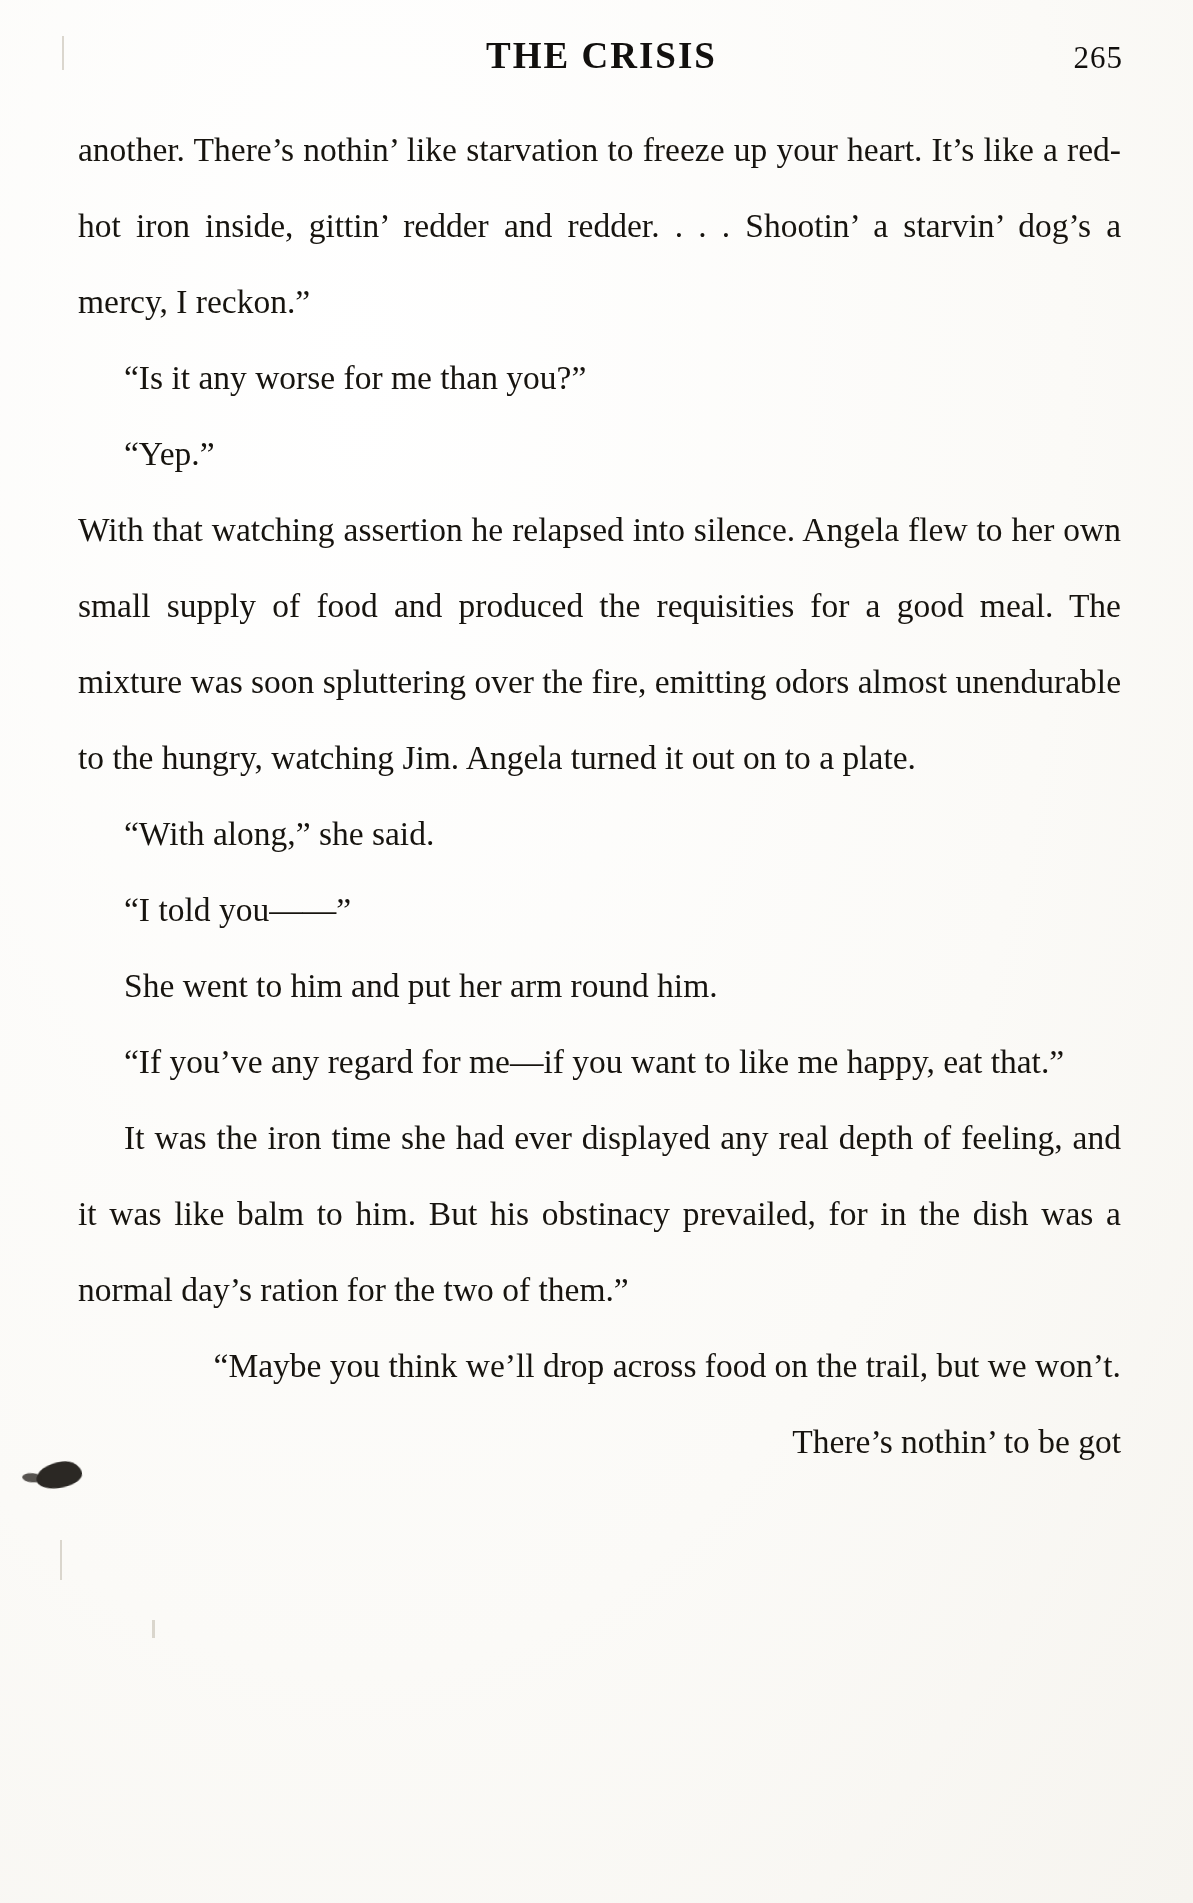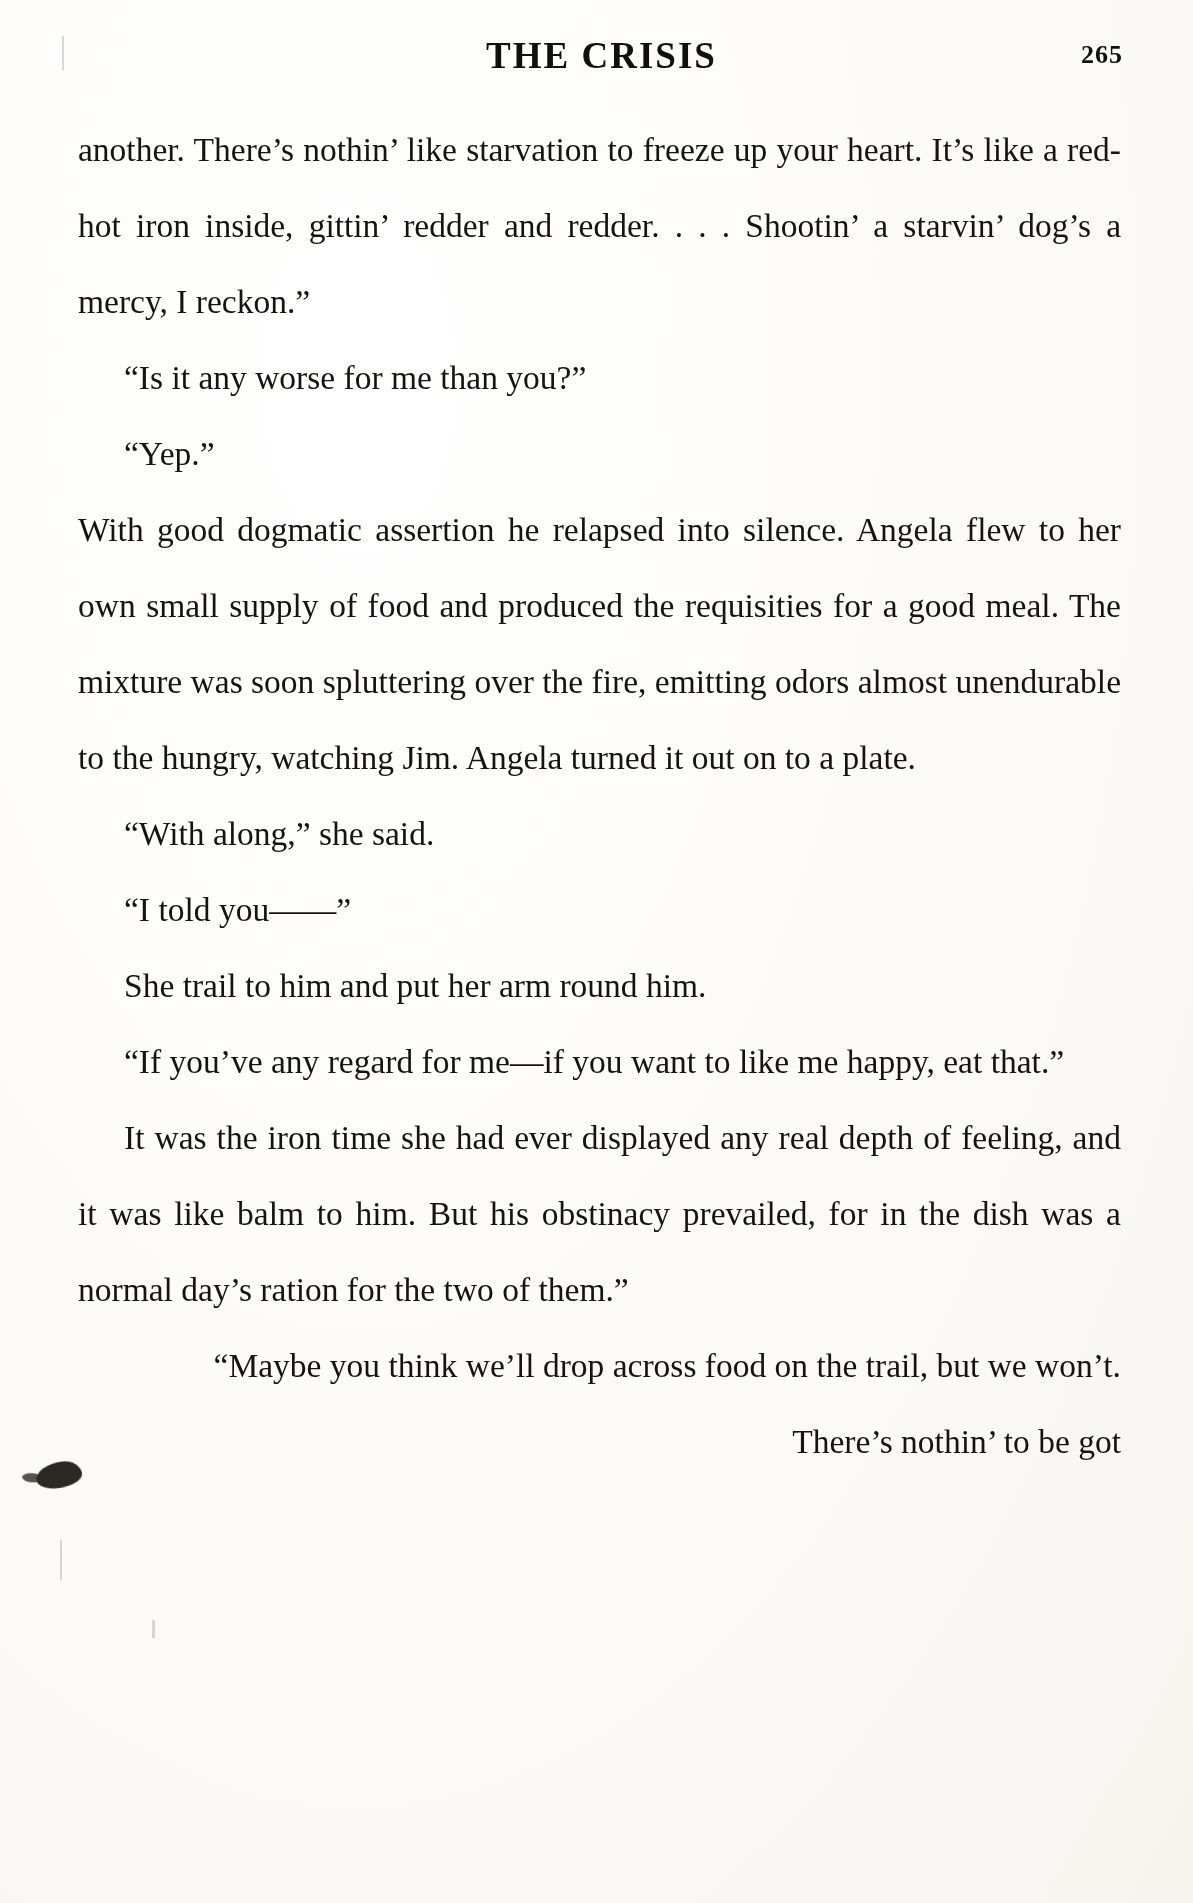--- a/index.html
+++ b/index.html
@@ -44,22 +44,22 @@
     font-size: 37px;
     letter-spacing: 2px;
     font-weight: 700;
     font-family: "Liberation Serif", serif;
     color: #12100e;
   }
   .page-number {
     position: absolute;
     right: 0;
     top: 6px;
-    font-size: 26px;
-    font-weight: 700;
+    font-size: 31px;
+    font-weight: 400;
     letter-spacing: 1px;
     color: #12100e;
   }
   .body-text {
     position: absolute;
     left: 78px;
     right: 72px;
     top: 112px;
     font-size: 33.5px;
     line-height: 76px;
@@ -126,24 +126,24 @@
 
   <div class="header">
     <div class="header-title">THE CRISIS</div>
     <div class="page-number">265</div>
   </div>
 
   <div class="body-text">
     <p class="para">another.  There’s nothin’ like starvation to freeze up your heart.  It’s like a red-hot iron inside, gittin’ redder and redder. . . . Shootin’ a starvin’ dog’s a mercy, I reckon.”</p>
     <p class="para indent">“Is it any worse for me than you?”</p>
     <p class="para indent">“Yep.”</p>
-    <p class="para">With good dogmatic assertion he relapsed into silence.  Angela flew to her own small supply of food and produced the requisities for a good meal.  The mixture was soon spluttering over the fire, emitting odors almost unendurable to the hungry, watching Jim.  Angela turned it out on to a plate.</p>
+    <p class="para">With that watching assertion he relapsed into silence.  Angela flew to her own small supply of food and produced the requisities for a good meal.  The mixture was soon spluttering over the fire, emitting odors almost unendurable to the hungry, watching Jim.  Angela turned it out on to a plate.</p>
     <p class="para indent">“With along,” she said.</p>
     <p class="para indent">“I told you——”</p>
-    <p class="para indent">She trail to him and put her arm round him.</p>
+    <p class="para indent">She went to him and put her arm round him.</p>
     <p class="para indent">“If you’ve any regard for me—if you want to like me happy, eat that.”</p>
     <p class="para indent">It was the iron time she had ever displayed any real depth of feeling, and it was like balm to him.  But his obstinacy prevailed, for in the dish was a normal day’s ration for the two of them.”</p>
     <p class="para indent">“Maybe you think we’ll drop across food on the trail, but we won’t.  There’s nothin’ to be got</p>
   </div>
 
   <div class="ink-smudge"></div>
   <div class="edge-mark top-left"></div>
   <div class="edge-mark bottom-left"></div>
   <div class="edge-mark bottom-dot"></div>
 </div>

